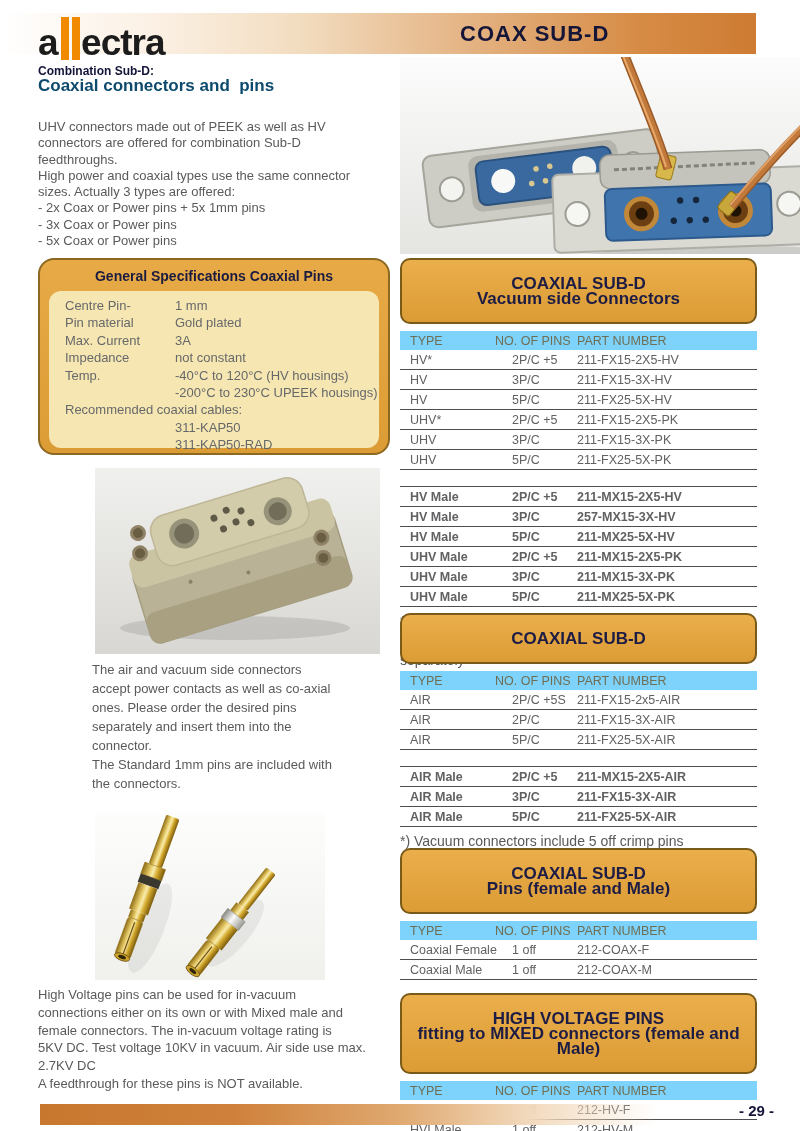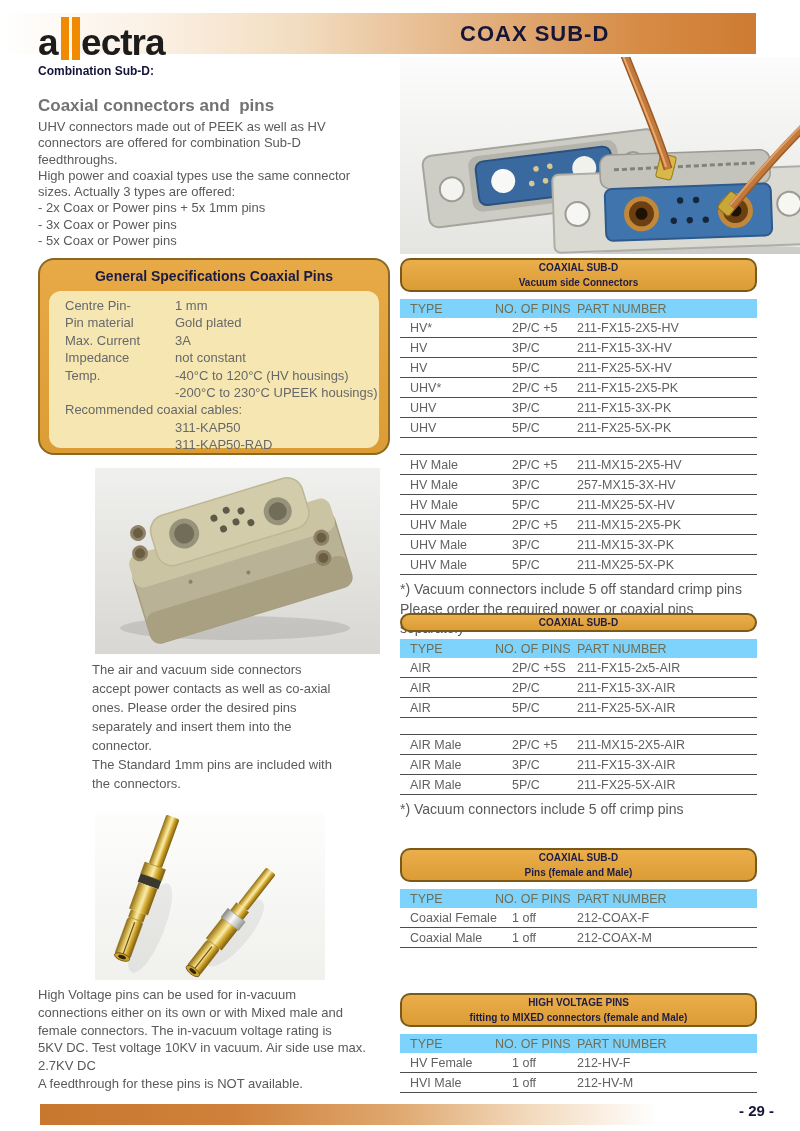--- a/index.html
+++ b/index.html
@@ -11,21 +11,21 @@
     background:linear-gradient(90deg,rgba(255,255,255,0) 0%,rgba(250,236,220,.85) 22%,
       #F2DCBF 40%,#E4B383 62%,#D68B44 85%,#CE7B33 100%);}
   .pagetitle{position:absolute;left:460px;top:21px;font-size:22px;font-weight:bold;
     letter-spacing:1px;color:#151538;}
   .logo{position:absolute;left:38px;top:10px;display:flex;align-items:flex-end;height:50px;}
   .logo .lt{font-size:37px;font-weight:bold;color:#1c1c1c;line-height:34px;letter-spacing:-1px;}
   .logo .bar{width:8px;height:43px;background:#F18A00;margin:0 1.5px;}
   .logo .b1{margin-left:3px;}
 
   .h1{position:absolute;left:38px;top:64px;font-size:12px;font-weight:bold;color:#14143a;}
-  .h2{position:absolute;left:38px;top:96px;font-size:17px;font-weight:bold;color:#737373;white-space:pre-wrap;}
+  .h2{position:absolute;left:38px;top:76px;font-size:17px;font-weight:bold;color:#0c4a6e;white-space:pre-wrap;}
   .body-text{font-size:13px;color:#595A5C;white-space:pre-line;}
   .intro{position:absolute;left:38px;top:119px;width:365px;line-height:16.3px;}
   .midp{position:absolute;left:92px;top:660px;width:312px;line-height:19px;}
   .hvp{position:absolute;left:38px;top:986px;width:372px;line-height:17.8px;}
 
   
   .specbox{position:absolute;left:38px;top:258px;width:352px;height:197px;box-sizing:border-box;
     background:linear-gradient(180deg,#E7AA46,#DC9C35);border:2px solid #8C6820;border-radius:16px;}
   .spectitle{text-align:center;font-size:14px;font-weight:bold;color:#1b1b42;margin-top:8px;}
   .specinner{position:absolute;left:9px;right:9px;top:31px;height:157px;background:#F6E7B2;
@@ -36,28 +36,28 @@
 
   
   .photo{position:absolute;overflow:hidden;}
   #photo-conn{left:400px;top:57px;width:400px;height:197px;}
   #photo-block{left:95px;top:468px;width:285px;height:186px;}
   #photo-pins{left:95px;top:813px;width:230px;height:167px;}
 
   
   .tbl{position:absolute;left:400px;width:357px;}
   .thead{background:linear-gradient(180deg,#EAAE4B,#DC9C35);border:2px solid #7A5A18;border-radius:10px;
-    text-align:center;color:#1d1c44;font-weight:bold;font-size:10px;line-height:15px;padding:0 0;box-sizing:border-box;}
+    text-align:center;color:#1d1c44;font-weight:bold;font-size:17px;line-height:15px;padding:16px 0;box-sizing:border-box;}
   .tcols{display:grid;grid-template-columns:85px 82px 1fr;padding-left:10px;height:19px;align-items:center;
     background:#7dd3fc;color:#6E6E54;font-size:12.5px;margin-top:7px;}
   .trow{display:grid;grid-template-columns:85px 82px 1fr;padding-left:10px;height:19px;align-items:center;
     border-bottom:1px solid #4d4d4d;font-size:12.5px;color:#616163;white-space:nowrap;}
   .trow .c2{padding-left:17px;}
   .tgap{height:16px;}
-  .tgroup.second{border-top:1px solid #4d4d4d;}
+  .tgroup.second{border-top:1px solid #4d4d4d;font-weight:bold;}
   .tnote{font-size:14px;color:#58595B;line-height:19.5px;margin-top:5px;}
 
   
   .footbar{position:absolute;left:40px;top:1104px;width:650px;height:21px;
     background:linear-gradient(90deg,#C8772E 0%,#CF813B 30%,#DFA86F 55%,#F2D9BC 75%,rgba(255,255,255,0) 95%);}
   .pagenum{position:absolute;right:26px;top:1102px;font-size:15px;font-weight:bold;color:#15153a;}
 </style>
 </head>
 <body>
 

